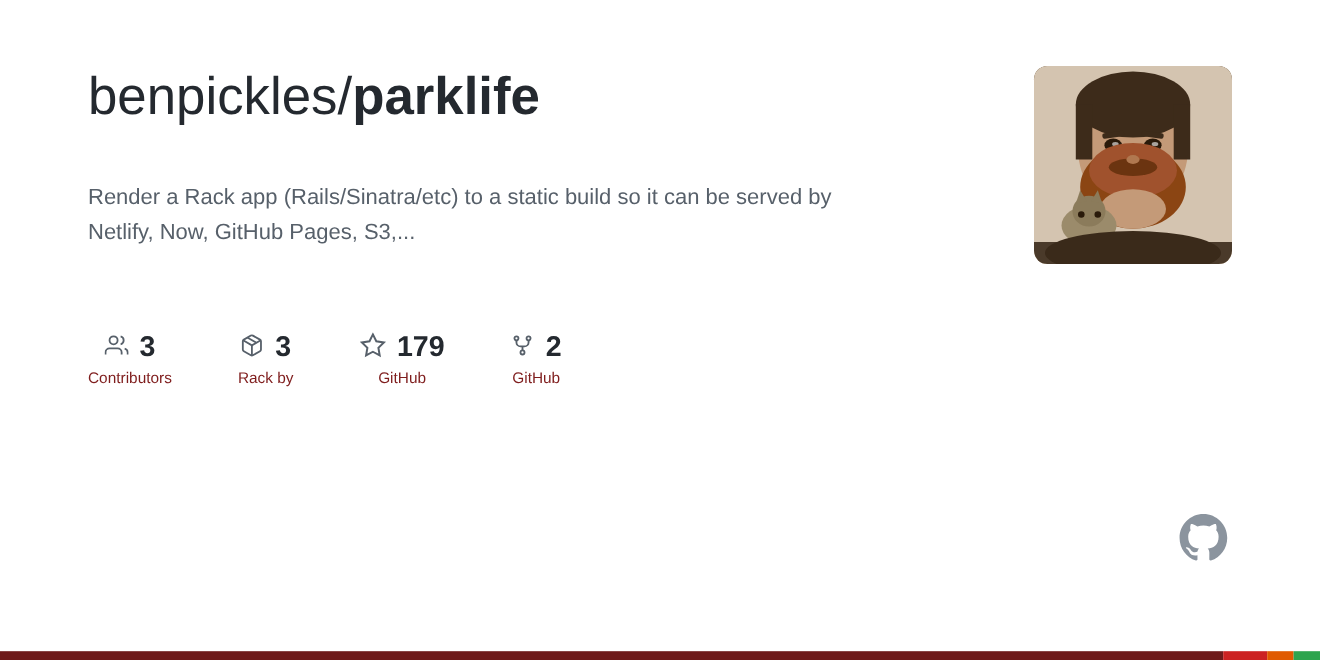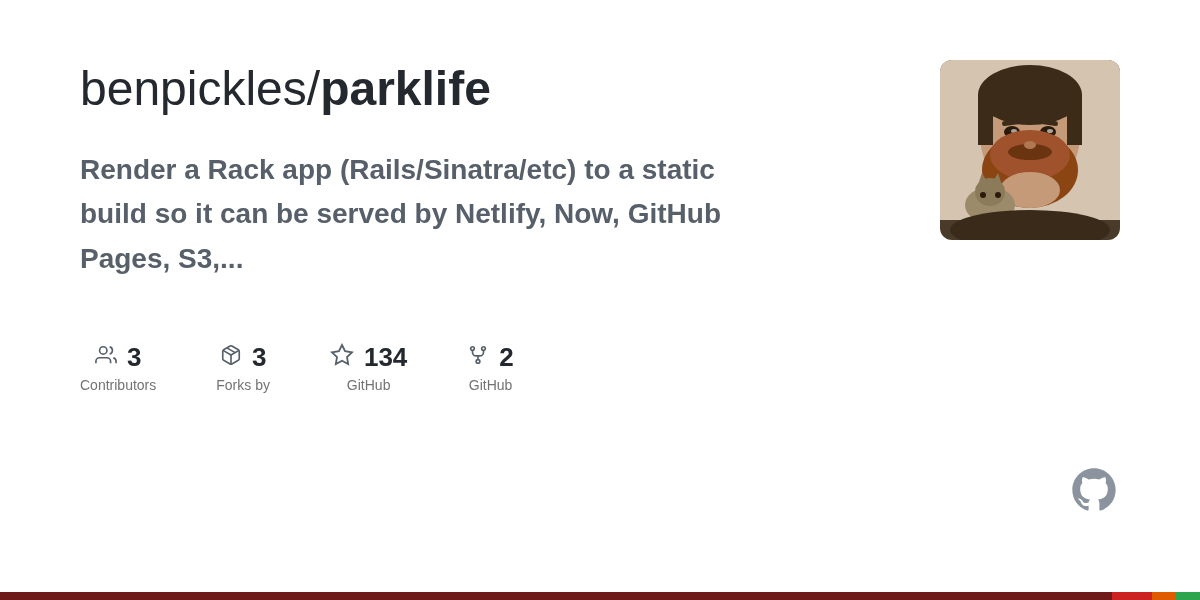--- a/index.html
+++ b/index.html
@@ -31,33 +31,32 @@
     .repo-info {
       flex: 1;
       max-width: 800px;
     }
 
     .repo-title {
       font-size: 48px;
       font-weight: 400;
       color: #24292f;
       line-height: 1.2;
-      margin-bottom: 30px;
+      margin-bottom: 45px;
     }
 
     .repo-title span.bold {
       font-weight: 700;
     }
 
     .repo-description {
-      font-size: 28px;
+      font-size: 20px;
       color: #57606a;
       line-height: 1.6;
       max-width: 680px;
-      font-weight: bold;
     }
 
     .avatar-container {
       margin-left: 40px;
       flex-shrink: 0;
     }
 
     .avatar-img {
       width: 180px;
       height: 180px;
@@ -103,21 +102,21 @@
     }
 
     .stat-number {
       font-size: 26px;
       font-weight: 600;
       color: #24292f;
     }
 
     .stat-label {
       font-size: 14px;
-      color: #737373;
+      color: #7f1d1d;
     }
 
     .github-icon-bottom {
       position: absolute;
       right: 80px;
       bottom: 80px;
     }
 
     .github-logo {
       width: 52px;
@@ -240,31 +239,31 @@
         <span class="stat-icon">
           <svg width="22" height="22" viewBox="0 0 24 24" fill="none" stroke="#57606a" stroke-width="1.8">
             <line x1="16.5" y1="9.4" x2="7.5" y2="4.21"></line>
             <path d="M21 16V8a2 2 0 0 0-1-1.73l-7-4a2 2 0 0 0-2 0l-7 4A2 2 0 0 0 3 8v8a2 2 0 0 0 1 1.73l7 4a2 2 0 0 0 2 0l7-4A2 2 0 0 0 21 16z"></path>
             <polyline points="3.27 6.96 12 12.01 20.73 6.96"></polyline>
             <line x1="12" y1="22.08" x2="12" y2="12"></line>
           </svg>
         </span>
         <span class="stat-number">3</span>
       </div>
-      <span class="stat-label">Forks by</span>
+      <span class="stat-label">Rack by</span>
     </div>
 
     <div class="stat-item">
       <div class="stat-top">
         <span class="stat-icon">
           <svg width="24" height="24" viewBox="0 0 24 24" fill="none" stroke="#57606a" stroke-width="1.8">
             <polygon points="12 2 15.09 8.26 22 9.27 17 14.14 18.18 21.02 12 17.77 5.82 21.02 7 14.14 2 9.27 8.91 8.26 12 2"></polygon>
           </svg>
         </span>
-        <span class="stat-number">134</span>
+        <span class="stat-number">179</span>
       </div>
       <span class="stat-label">GitHub</span>
     </div>
 
     <div class="stat-item">
       <div class="stat-top">
         <span class="stat-icon">
           <svg width="22" height="22" viewBox="0 0 24 24" fill="none" stroke="#57606a" stroke-width="1.8">
             <circle cx="6" cy="5" r="2"></circle>
             <circle cx="18" cy="5" r="2"></circle>

